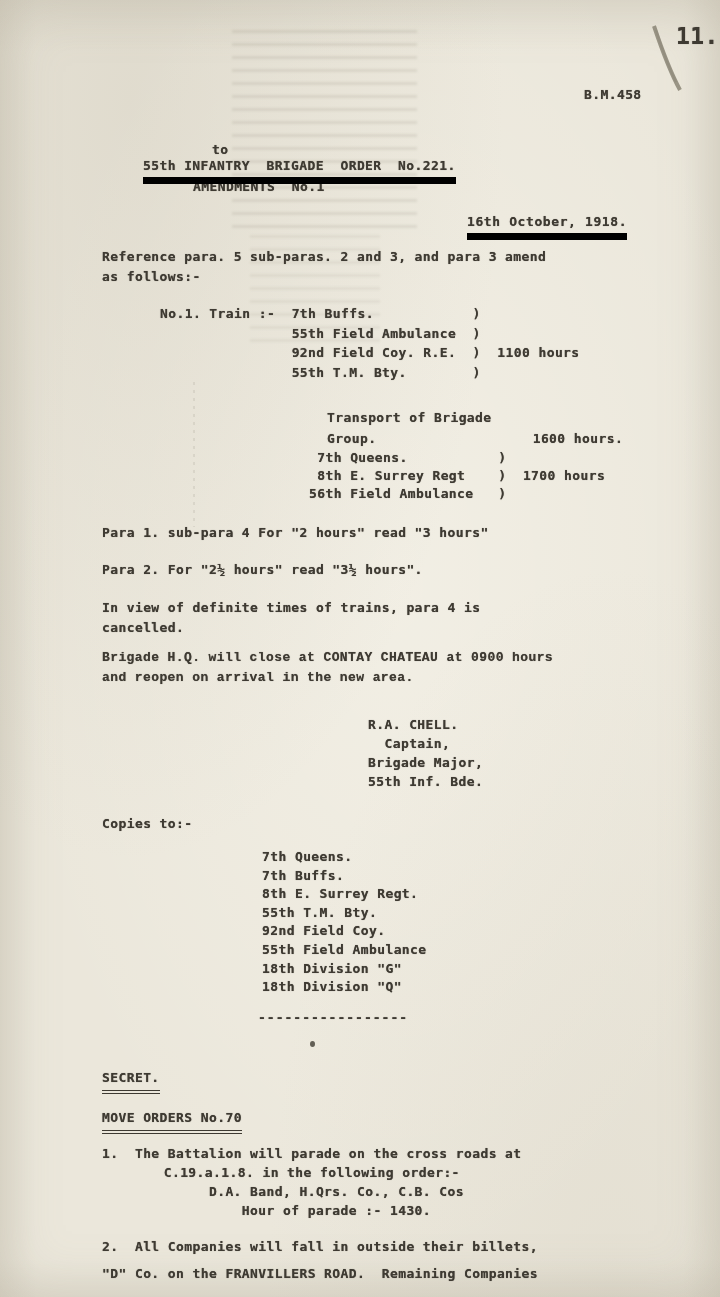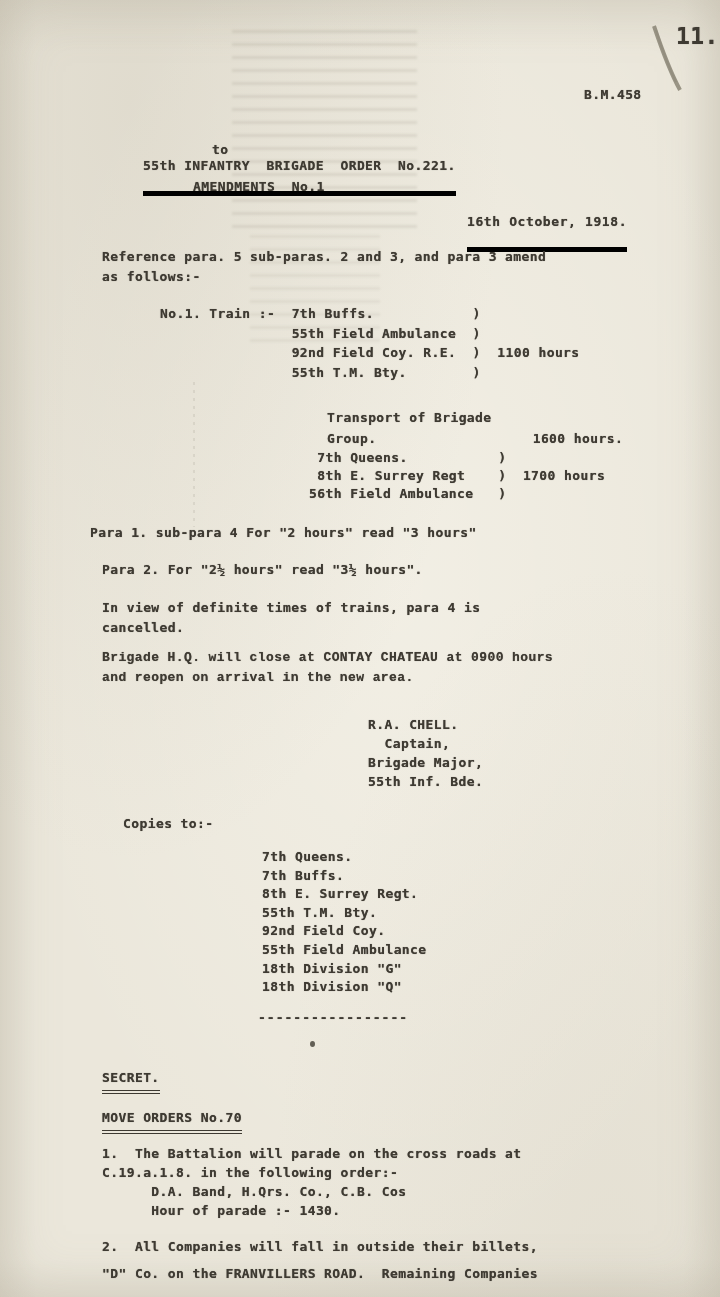--- a/index.html
+++ b/index.html
@@ -17,21 +17,21 @@
       linear-gradient(90deg, rgba(203,197,181,0.30), rgba(236,232,220,0) 5%, rgba(236,232,220,0) 95%, rgba(200,194,178,0.28)),
       linear-gradient(180deg, rgba(206,200,184,0.25), rgba(236,232,220,0) 4%, rgba(236,232,220,0) 97%, rgba(204,198,182,0.25));
     box-shadow:inset 0 0 60px rgba(150,143,125,0.25);
   }
   .t{
     position:absolute;margin:0;white-space:pre;
     color:#3e3a32;font-weight:700;font-size:13px;
     letter-spacing:0.4px;line-height:19.5px;
     text-shadow:0 0 0.7px rgba(62,58,50,0.8);
   }
-  .u{border-bottom:5px solid #000000;padding-bottom:15px;}
+  .u{border-bottom:7px solid #000000;padding-bottom:1px;}
   .uu{border-bottom:4px double #3e3a32;padding-bottom:2px;}
   .bleed{
     position:absolute;pointer-events:none;
     background:repeating-linear-gradient(180deg, rgba(128,122,106,0.14) 0 3px, transparent 3px 13px);
     filter:blur(1.3px);
   }
   .crease{
     position:absolute;width:2px;pointer-events:none;opacity:0.45;
     background:repeating-linear-gradient(180deg, rgba(120,115,100,0.30) 0 3px, transparent 3px 8px);
   }
@@ -73,46 +73,46 @@
                 92nd Field Coy. R.E.  )  1100 hours
                 55th T.M. Bty.        )</pre>
 
 <pre class="t" style="left:327px;top:408px;line-height:20.5px;">Transport of Brigade
 Group.                   1600 hours.</pre>
 
 <pre class="t" style="left:309px;top:449px;line-height:17.8px;"> 7th Queens.           )
  8th E. Surrey Regt    )  1700 hours
 56th Field Ambulance   )</pre>
 
-<div class="t" style="left:90px;top:523px;">Para 1. sub-para 4 For "2 hours" read "3 hours"</div>
+<div class="t" style="left:102px;top:523px;">Para 1. sub-para 4 For "2 hours" read "3 hours"</div>
 <div class="t" style="left:102px;top:560px;">Para 2. For "2½ hours" read "3½ hours".</div>
 <pre class="t" style="left:102px;top:598px;line-height:20px;">In view of definite times of trains, para 4 is
 cancelled.</pre>
 <pre class="t" style="left:102px;top:648px;line-height:20px;font-family:Liberation Mono, monospace;">Brigade H.Q. will close at CONTAY CHATEAU at 0900 hours
 and reopen on arrival in the new area.</pre>
 
 <pre class="t" style="left:360px;top:715px;line-height:19px;margin-left:8px;">R.A. CHELL.
   Captain,
 Brigade Major,
 55th Inf. Bde.</pre>
 
-<div class="t" style="left:102px;top:814px;margin-left:21px;">Copies to:-</div>
+<div class="t" style="left:102px;top:814px;">Copies to:-</div>
 <pre class="t" style="left:262px;top:848px;line-height:18.6px;">7th Queens.
 7th Buffs.
 8th E. Surrey Regt.
 55th T.M. Bty.
 92nd Field Coy.
 55th Field Ambulance
 18th Division "G"
 18th Division "Q"</pre>
 
 <div class="t" style="left:258px;top:1008px;letter-spacing:1px;">-----------------</div>
 <div class="ink-dot" style="left:310px;top:1041px;"></div>
 
 <div class="t uu" style="left:102px;top:1068px;">SECRET.</div>
 <div class="t uu" style="left:102px;top:1108px;">MOVE ORDERS No.70</div>
 
-<pre class="t" style="left:102px;top:1144px;line-height:19px;">1.  The Battalion will parade on the cross roads at
+<pre class="t" style="left:102px;top:1144px;line-height:19px;text-align:center;">1.  The Battalion will parade on the cross roads at
 C.19.a.1.8. in the following order:-
       D.A. Band, H.Qrs. Co., C.B. Cos
       Hour of parade :- 1430.</pre>
 <pre class="t" style="left:102px;top:1233px;line-height:27px;text-align:center;">2.  All Companies will fall in outside their billets,
 "D" Co. on the FRANVILLERS ROAD.  Remaining Companies</pre>
 
 </body></html>

